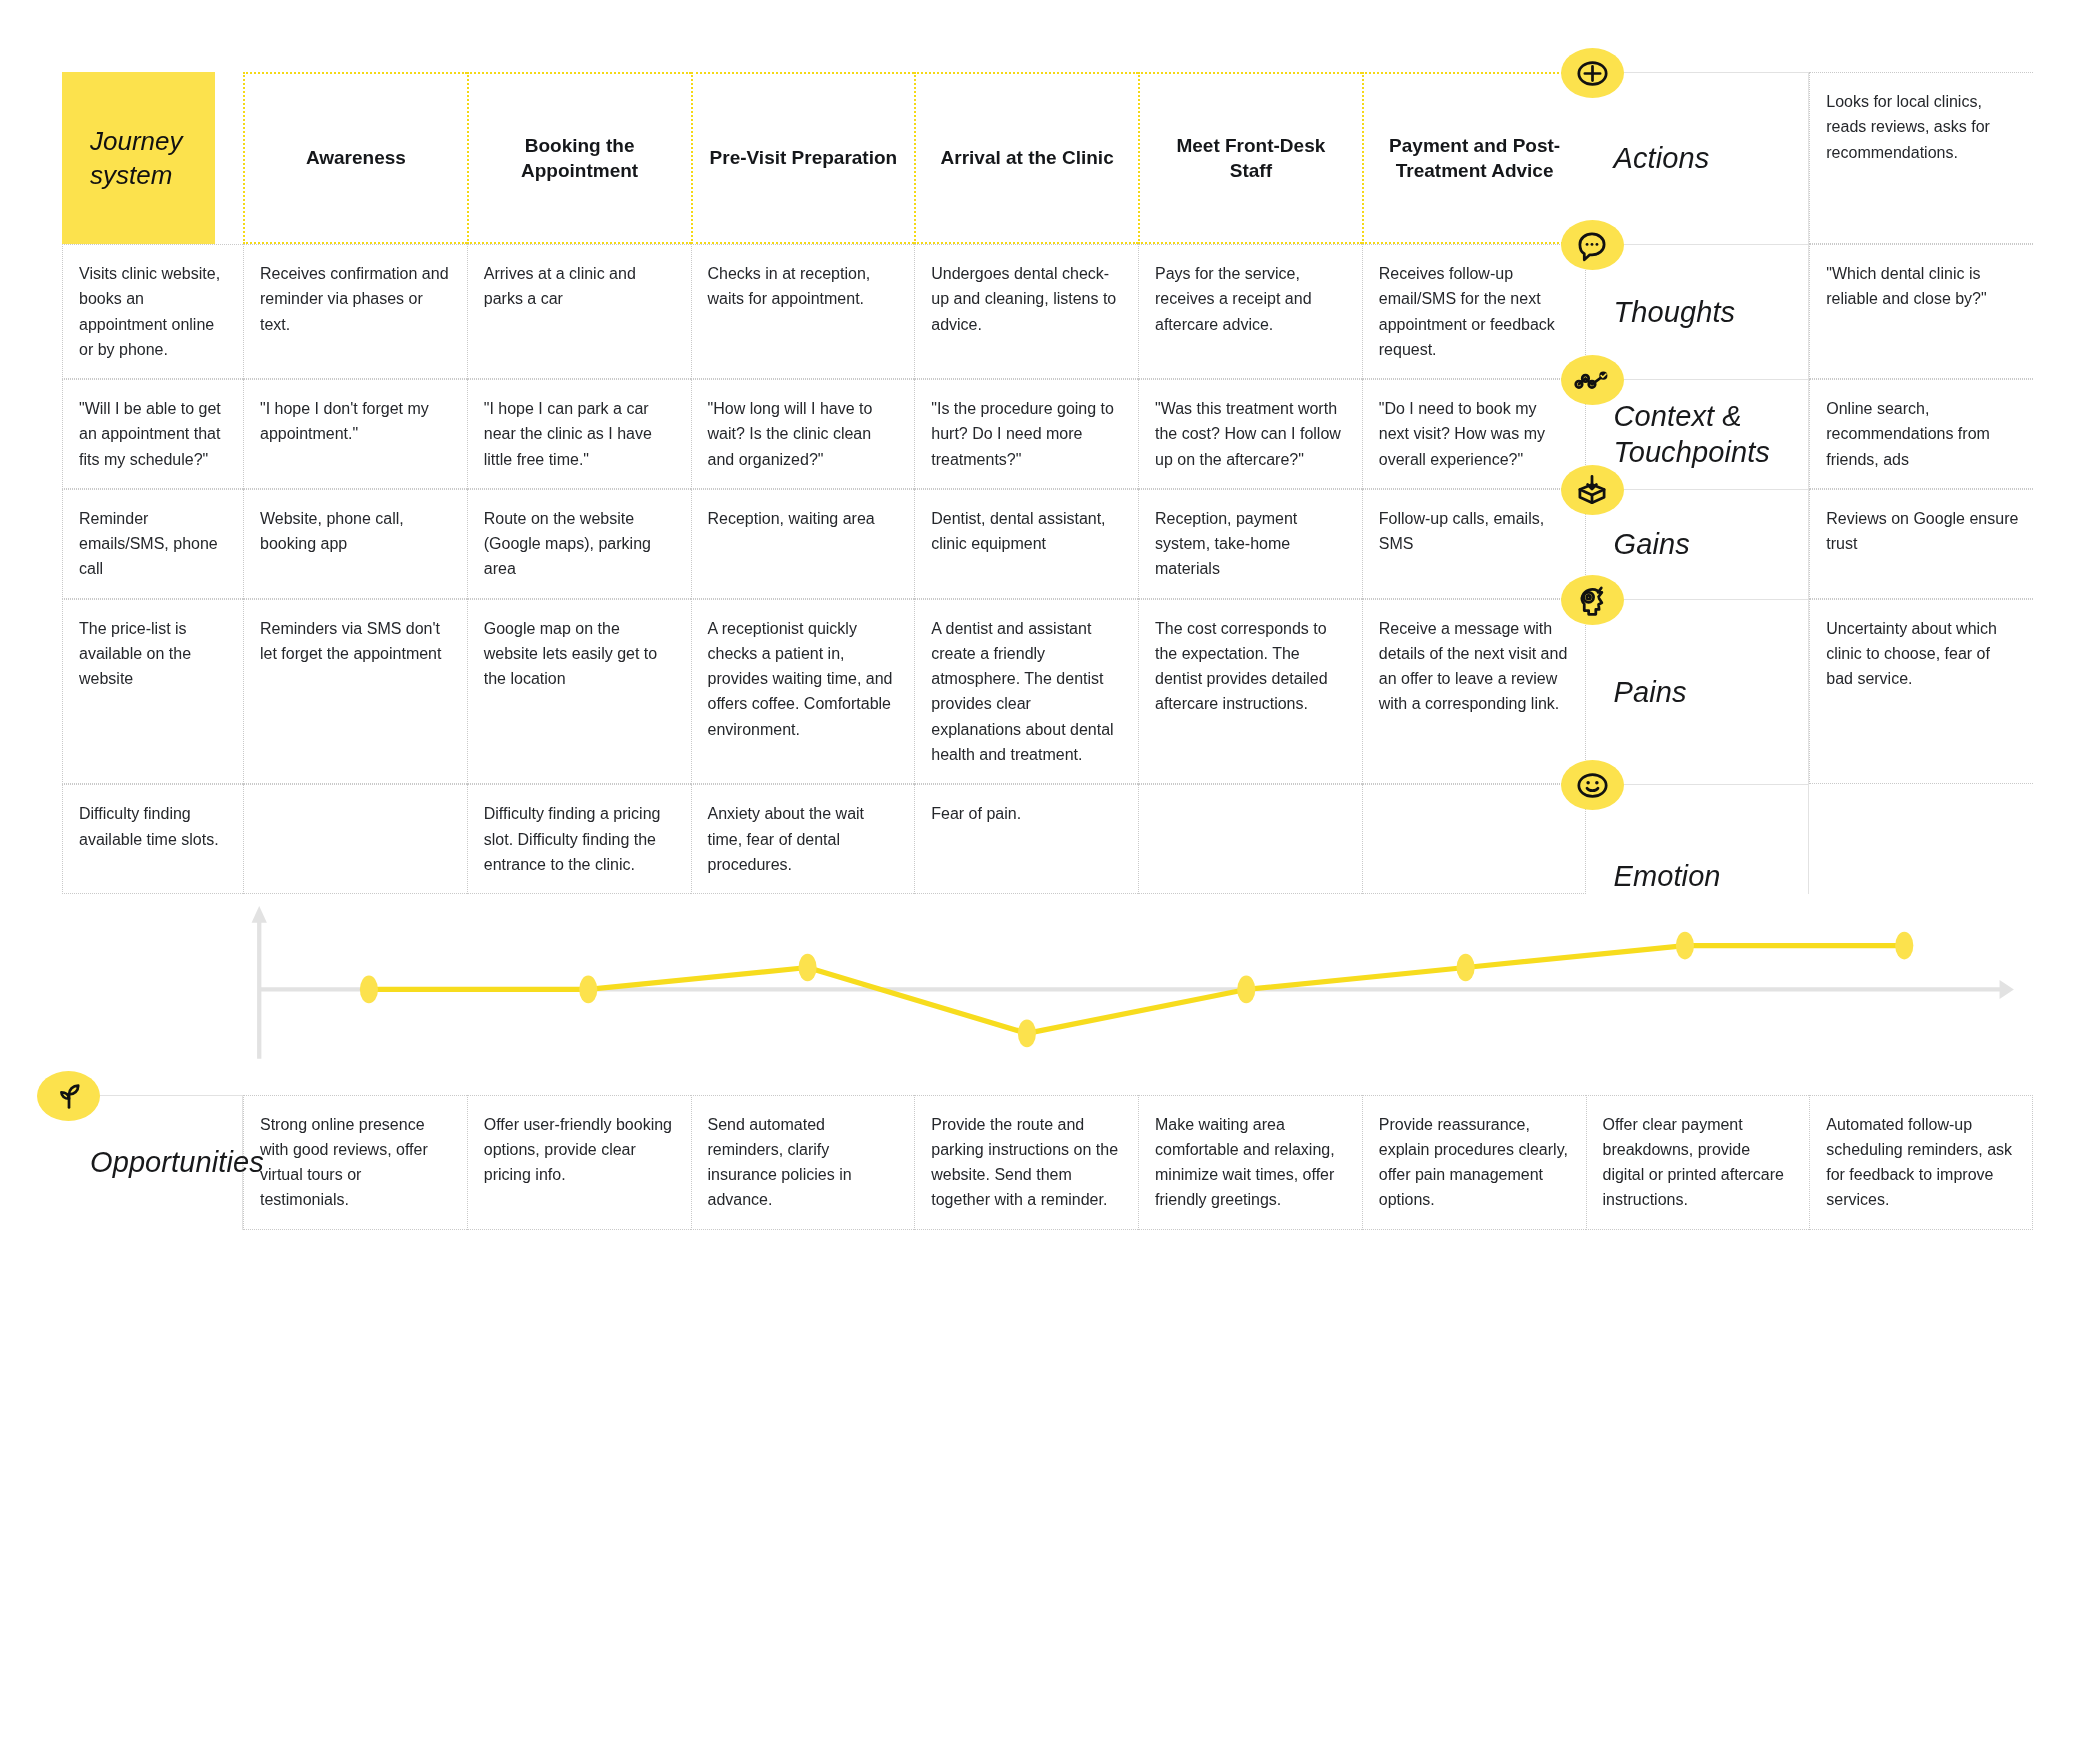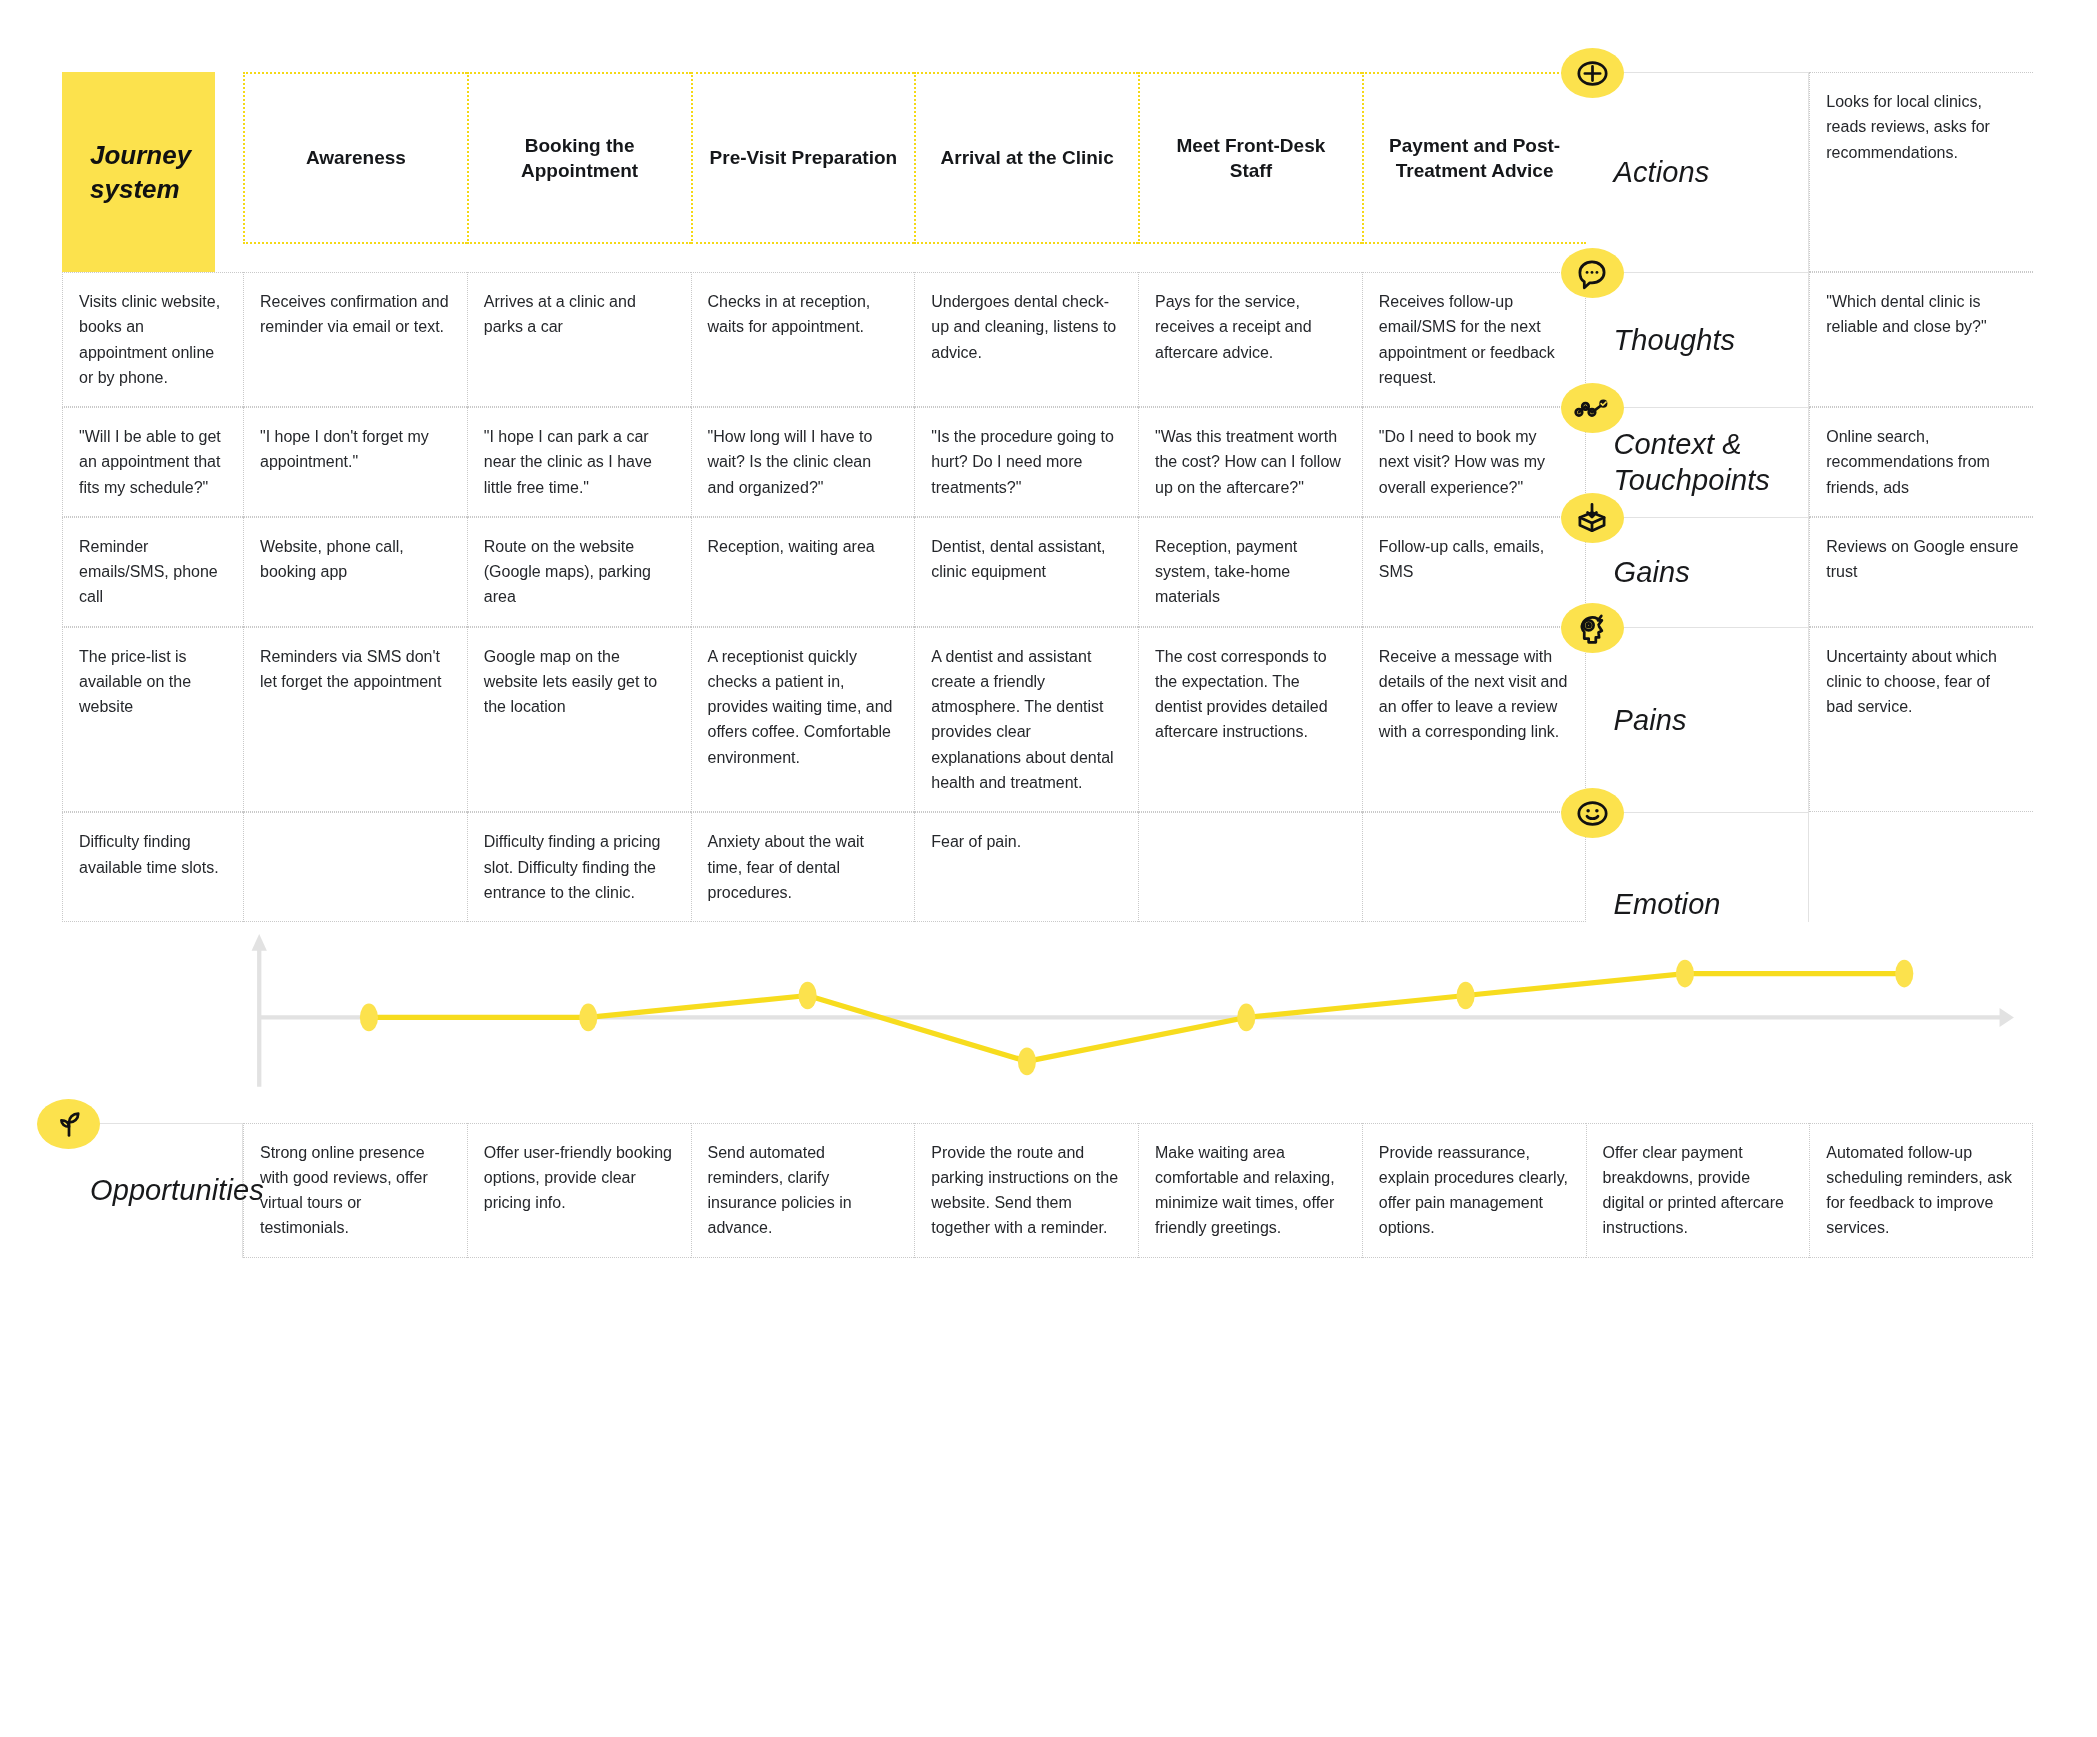--- a/index.html
+++ b/index.html
@@ -24,27 +24,27 @@
     top: 72px;
     width: 1971px;
     display: grid;
     grid-template-columns: 181px repeat(8, 1fr);
     grid-auto-rows: min-content;
   }
 
   
   .journey-badge {
     background: #FCE24D;
-    height: 200px;
+    height: 172px;
     display: flex;
     flex-direction: column;
     justify-content: center;
     padding-left: 28px;
     font-style: italic;
-    font-weight: bold;
+    font-weight: normal;
     font-size: 26px;
     line-height: 1.32;
     color: #111;
     margin-right: 28px;
   }
 
   .phase-head {
     height: 172px;
     border: 2.9px dotted #F5D916;
     border-right-width: 0;
@@ -140,21 +140,21 @@
         <div class="badge">
           <svg width="35" height="35" viewBox="0 0 64 64">
             <ellipse cx="32" cy="32" rx="25" ry="20" fill="none" stroke="#111" stroke-width="5" stroke-linecap="round" stroke-linejoin="round"></ellipse>
             <path d="M32 19v26M18 32h28" fill="none" stroke="#111" stroke-width="5" stroke-linecap="round" stroke-linejoin="round"></path>
           </svg>
         </div>
         <div class="row-label-text">Actions</div>
       </div>
       <div class="cell">Looks for local clinics, reads reviews, asks for recommendations.</div>
       <div class="cell">Visits clinic website, books an appointment online or by phone.</div>
-      <div class="cell">Receives confirmation and reminder via email or text.</div>
+      <div class="cell">Receives confirmation and reminder via phases or text.</div>
       <div class="cell">Arrives at a clinic and parks a car</div>
       <div class="cell">Checks in at reception, waits for appointment.</div>
       <div class="cell">Undergoes dental check-up and cleaning, listens to advice.</div>
       <div class="cell">Pays for the service, receives a receipt and aftercare advice.</div>
       <div class="cell lastcol">Receives follow-up email/SMS for the next appointment or feedback request.</div>
       <div class="row-label">
         <div class="badge">
           <svg width="36" height="33" viewBox="0 0 64 60">
             <path d="M10 28c0-11 10-19 22-19s22 8 22 19-10 19-22 19h-4l-10 9v-11C13 42 10 35 10 28z" fill="none" stroke="#111" stroke-width="5" stroke-linecap="round" stroke-linejoin="round"></path>
             <circle cx="23" cy="28" r="2.6" fill="#111"></circle>

